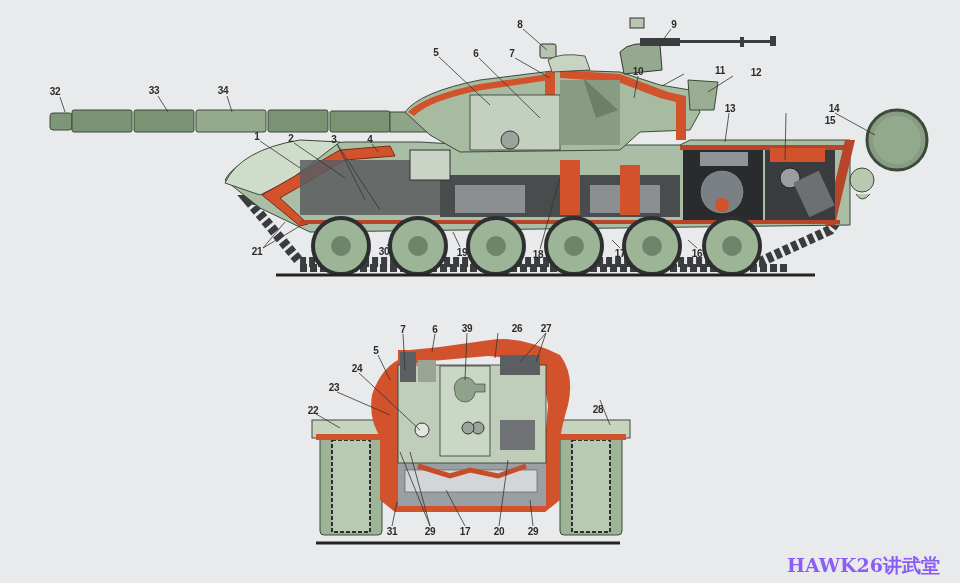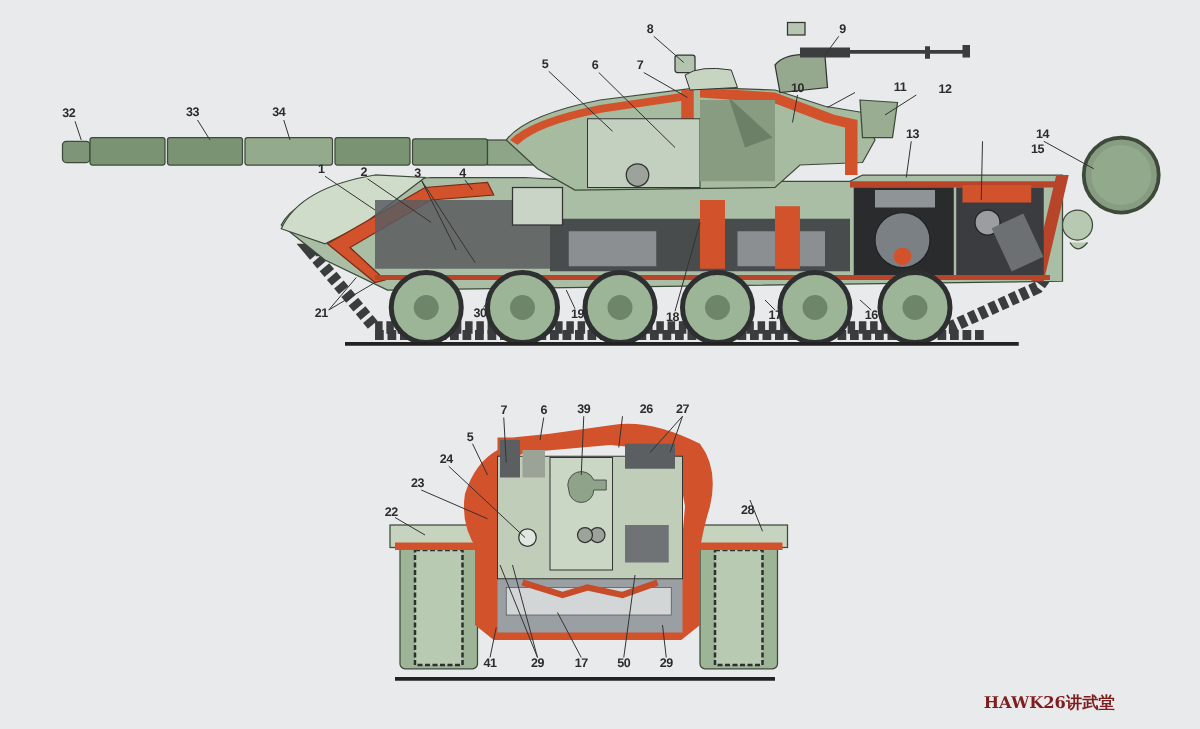--- a/index.html
+++ b/index.html
@@ -1,19 +1,19 @@
 <!DOCTYPE html>
 <html><head>
   <meta charset="utf-8">
   <style>
     html, body { margin:0; padding:0; }
     body { width:960px; height:583px; background:#e9eaec; position:relative; overflow:hidden; font-family:"Liberation Sans", sans-serif; }
     #stage { position:absolute; left:0; top:0; width:960px; height:583px; }
     .lbl { position:absolute; font-family:"Liberation Sans Narrow","Liberation Sans", sans-serif; font-weight:bold; font-size:10px; color:#2b2b2b; transform:translate(-50%,-50%); white-space:nowrap; letter-spacing:-0.3px; }
-    .watermark { position:absolute; left:787px; top:553px; font-family:"DejaVu Serif", serif; font-weight:bold; font-size:13px; color:#7f1d1d; letter-spacing:0px; }
+    .watermark { position:absolute; left:787px; top:553px; font-family:"DejaVu Serif", serif; font-weight:bold; font-size:19px; color:#8b5cf6; letter-spacing:0px; }
   </style>
 </head>
 <body>
 
 <svg id="stage" width="960" height="583" viewBox="0 0 960 583" xmlns="http://www.w3.org/2000/svg">
 
   <g>
 
     <g>
       <rect x="50" y="113" width="22" height="17" rx="3" fill="#7f9578" stroke="#3d4a3a" stroke-width="1"></rect>
@@ -224,20 +224,20 @@
     <div class="lbl" style="left: 403px; top: 329px;">7</div>
     <div class="lbl" style="left: 435px; top: 329px;">6</div>
     <div class="lbl" style="left: 467px; top: 328px;">39</div>
     <div class="lbl" style="left: 498px; top: 328px; margin-left: 19px;">26</div>
     <div class="lbl" style="left: 546px; top: 328px;">27</div>
     <div class="lbl" style="left: 376px; top: 350px;">5</div>
     <div class="lbl" style="left: 357px; top: 368px;">24</div>
     <div class="lbl" style="left: 334px; top: 387px;">23</div>
     <div class="lbl" style="left: 313px; top: 410px;">22</div>
     <div class="lbl" style="left: 598px; top: 395px; margin-top: 14px;">28</div>
-    <div class="lbl" style="left: 392px; top: 531px;">41</div>
+    <div class="lbl" style="left: 392px; top: 531px;">31</div>
     <div class="lbl" style="left: 430px; top: 531px;">29</div>
     <div class="lbl" style="left: 465px; top: 531px;">17</div>
-    <div class="lbl" style="left: 499px; top: 531px;">50</div>
+    <div class="lbl" style="left: 499px; top: 531px;">20</div>
     <div class="lbl" style="left: 533px; top: 531px;">29</div>
   </div>
 
 <div class="watermark">HAWK26讲武堂</div>
 
 </body></html>

